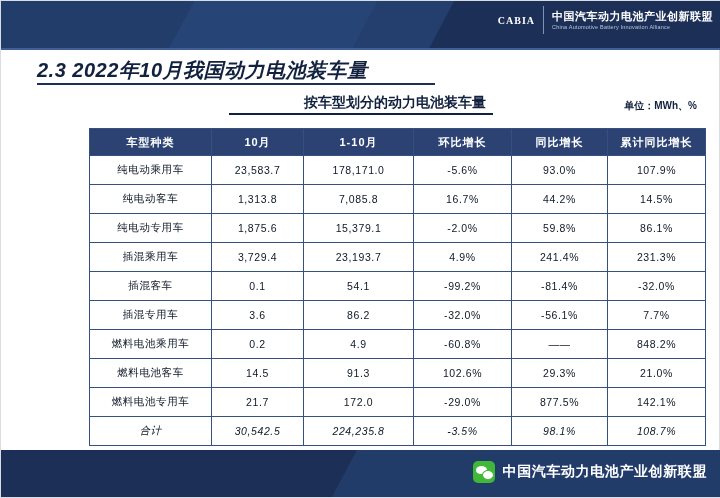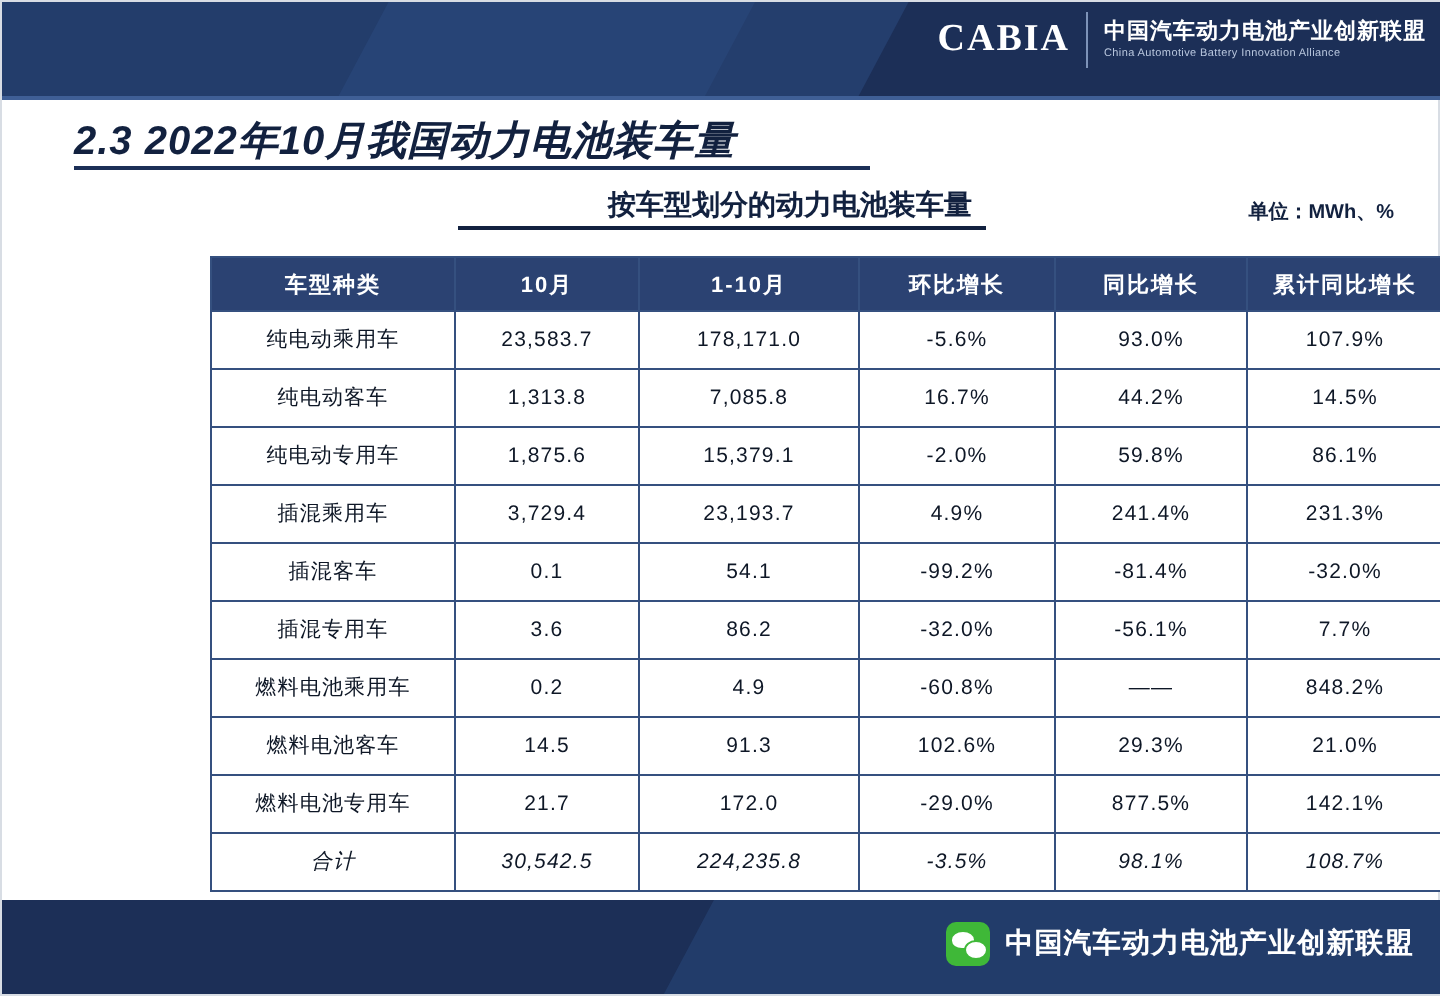--- a/index.html
+++ b/index.html
@@ -57,21 +57,21 @@
     gap: 8px;
   }
   .logo-mark {
     display: flex;
     flex-direction: column;
     align-items: center;
     justify-content: center;
   }
   .logo-mark .cabia {
     color: #ffffff;
-    font-size: 19px;
+    font-size: 10px;
     font-weight: bold;
     letter-spacing: 1px;
     font-family: "Liberation Serif", "DejaVu Serif", serif;
   }
   .logo-divider {
     width: 1px;
     height: 28px;
     background: #7d93b8;
   }
   .logo-text {
@@ -143,21 +143,21 @@
     position: absolute;
     right: 22px;
     top: 98px;
     font-size: 10px;
     font-weight: bold;
     color: #12213f;
   }
   
   .table-wrap {
     position: absolute;
-    left: 60px;
+    left: 44px;
     top: 127px;
     width: 616px;
     padding-left: 44px;
   }
   table.data {
     border-collapse: collapse;
     width: 616px;
     table-layout: fixed;
     background: #ffffff;
   }

